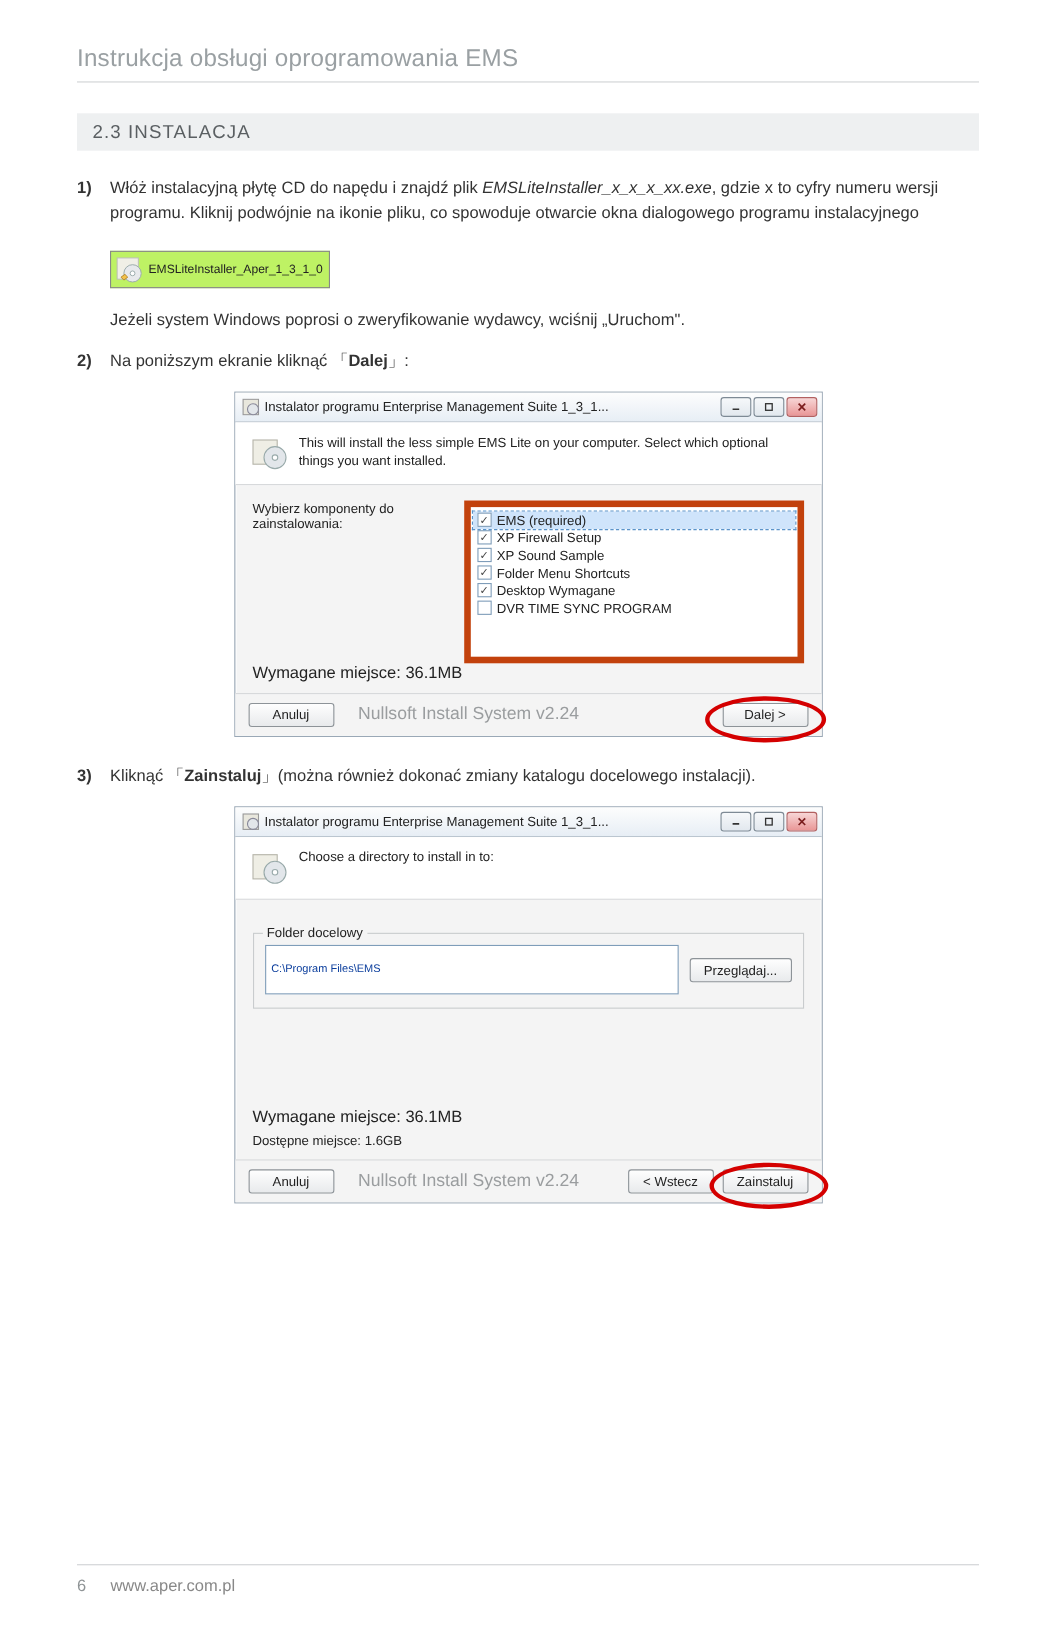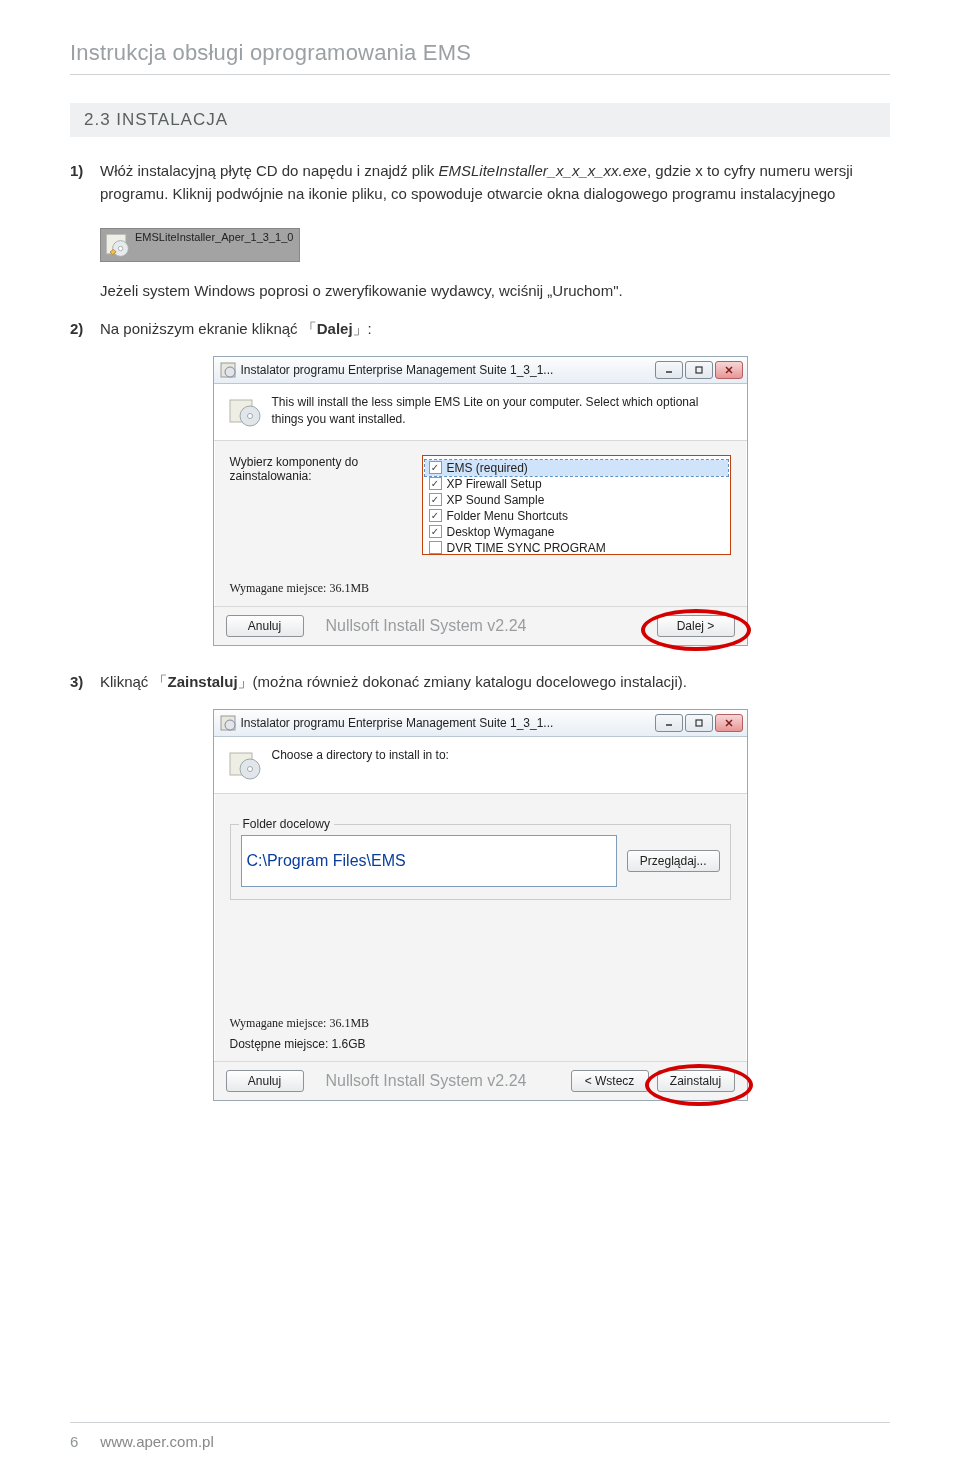--- a/index.html
+++ b/index.html
@@ -34,22 +34,23 @@
     line-height: 1.55;
     color: #333;
     margin-bottom: 16px;
     display: flex;
   }
   .step-num { font-weight: bold; min-width: 30px; }
   .step-body { flex: 1; }
   em.file { }
   .installer-icon-row {
     display: inline-flex;
+    align-items: center;
     border: 1px solid #888;
-    background: #a3a3a3;
+    background: #bef264;
     padding: 2px 6px 2px 2px;
     margin: 6px 0 12px 30px;
   }
   .installer-icon-row .cd-icon {
     width: 28px; height: 28px;
     display: inline-block;
     margin-right: 4px;
   }
   .installer-icon-row .cd-icon svg { width: 28px; height: 28px; }
   .installer-label { font-size: 11px; color: #222; }
@@ -101,48 +102,48 @@
     background: #fff;
   }
   .top-icon { width: 34px; height: 34px; flex: 0 0 auto; }
   .top-text { font-size: 12px; line-height: 1.4; }
 
   .win-body { padding: 14px 16px 10px 16px; }
   .row-flex { display: flex; align-items: flex-start; gap: 22px; }
   .label-left { width: 170px; font-size: 12px; }
   .component-box {
     flex: 1;
-    border: 1px solid #c2410c;
+    border: 6px solid #c2410c;
     background: #fff;
     padding: 4px 2px;
-    height: 100px;
+    height: 148px;
   }
   .comp-item {
     display: flex; align-items: center;
     padding: 1px 4px;
     font-size: 12px;
   }
   .comp-item.sel { background: #cfe4fb; outline: 1px dashed #5b93c9; }
   .chk {
     width: 13px; height: 13px;
     border: 1px solid #7f9db9;
     margin-right: 5px;
     display: inline-flex; align-items: center; justify-content: center;
     background: #fff;
   }
   .chk.checked::after { content: "✓"; font-size: 10px; color: #444; }
-  .req-space { margin-top: 26px; font-size: 12px; font-family: Liberation Serif, serif; }
+  .req-space { font-size: 15px; }
 
   .folder-group { margin-top: 16px; }
   .groupbox { border: 1px solid #c9ccce; padding: 10px 10px 12px 10px; position: relative; }
   .group-legend { position: absolute; top: -8px; left: 8px; background: #f4f4f4; padding: 0 4px; font-size: 12px; }
   .path-row { display: flex; gap: 10px; align-items: center; }
   .path-input {
     flex: 1; border: 1px solid #7f9db9; padding: 16px 5px;
-    font-size: 16px; color: #0a3d9c; background: #fff;
+    font-size: 10px; color: #0a3d9c; background: #fff;
   }
   .avail-space { margin-top: 6px; font-size: 12px; }
 
   .bottom-bar {
     display: flex;
     align-items: center;
     padding: 8px 12px;
     border-top: 1px solid #d7d9db;
     background: #f4f4f4;
     gap: 12px;

